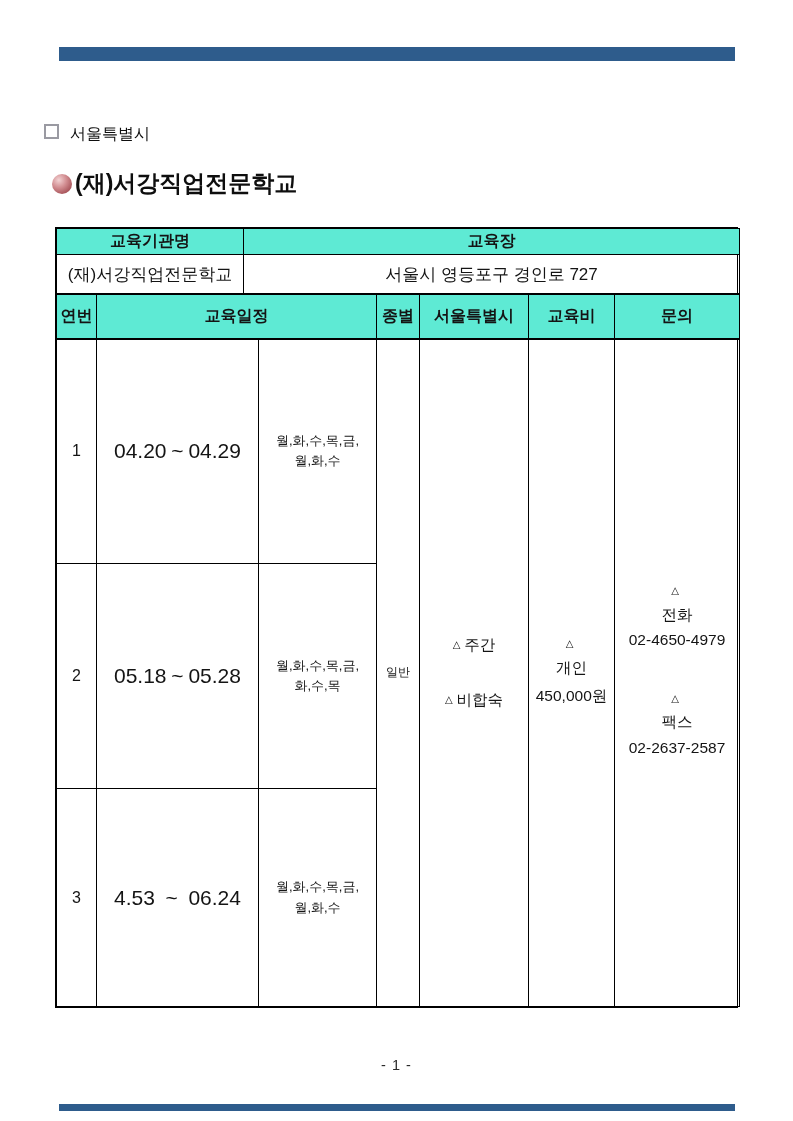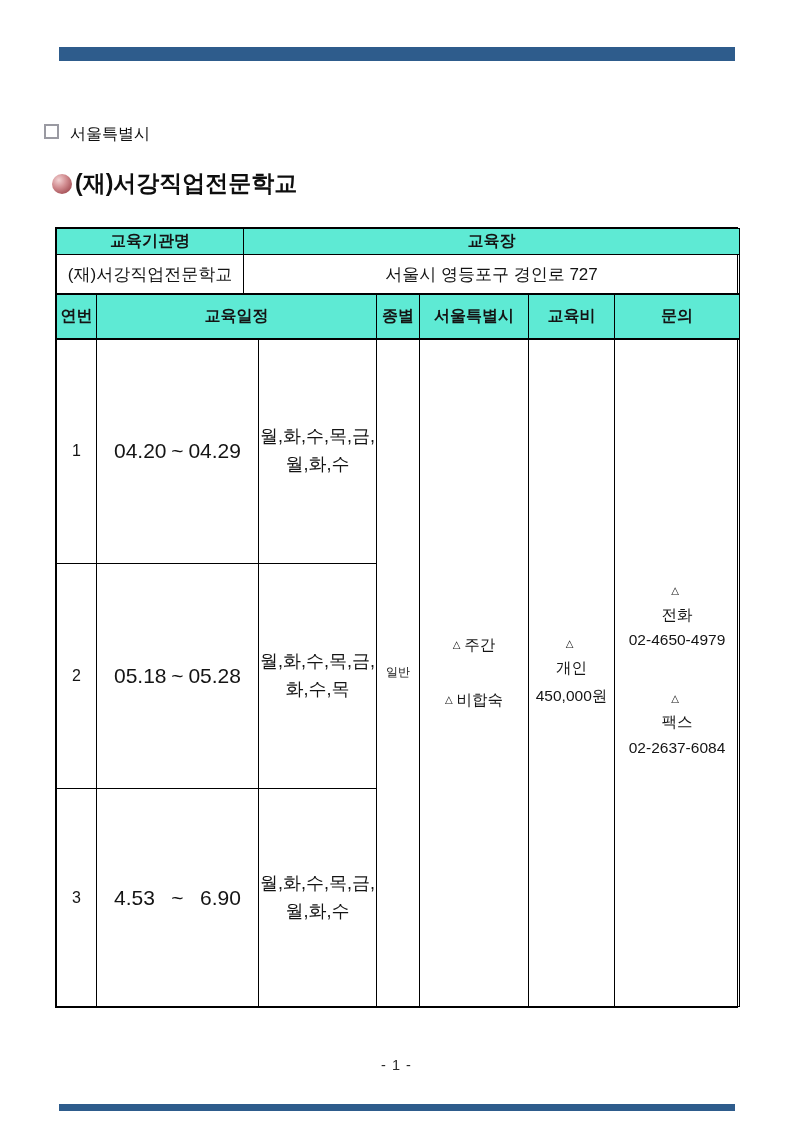--- a/index.html
+++ b/index.html
@@ -60,21 +60,21 @@
   .t1-hdr td { height:26px; }
   .t1-val td { height:39px; font-size:17px; font-weight:400; }
   .t2-hdr td { height:44px; border-bottom:2.4px solid #000; }
   .row-a td { height:225px; }
   .row-b td { height:225px; }
   .row-c td { height:218px; }
 
   .num-cell { font-size:16px; }
   .date-cell { font-size:21px; }
   .date-range { display:flex; justify-content:space-between; padding:0 17px; }
-  .days-cell { font-size:18px; line-height:1.55; }
+  .days-cell { font-size:13px; line-height:1.55; }
   .days-cell span { display:block; }
   .type-cell { font-size:12px; }
 
   .stack { display:flex; flex-direction:column; align-items:center; }
   .form-cell .stack { gap:34px; font-size:15.5px; }
   .fee-cell { font-size:15.5px; line-height:1.75; }
   .fee-cell span { display:block; }
   .contact-cell .stack { gap:40px; }
   .contact-block { font-size:15.5px; line-height:1.65; }
   .contact-block span { display:block; }
@@ -181,21 +181,21 @@
                     <span class="tri">△</span>
                     <span>전화</span>
                   </span>
               <span>02-4650-4979</span>
             </div>
             <div class="contact-block">
               <span>
                     <span class="tri">△</span>
                     <span>팩스</span>
                   </span>
-              <span>02-2637-6084</span>
+              <span>02-2637-2587</span>
             </div>
           </div>
         </td>
       </tr>
 
       <tr class="row-b">
         <td class="num-cell">2</td>
         <td class="date-cell">
           <div class="date-range">
             <span>05.18</span>
@@ -208,21 +208,21 @@
           <span>화,수,목</span>
         </td>
       </tr>
 
       <tr class="row-c">
         <td class="num-cell">3</td>
         <td class="date-cell">
           <div class="date-range">
             <span>4.53</span>
             <span>~</span>
-            <span>6.90</span>
+            <span>06.24</span>
           </div>
         </td>
         <td class="days-cell">
           <span>월,화,수,목,금,</span>
           <span>월,화,수</span>
         </td>
       </tr>
     </tbody>
       </table>
   </div>

